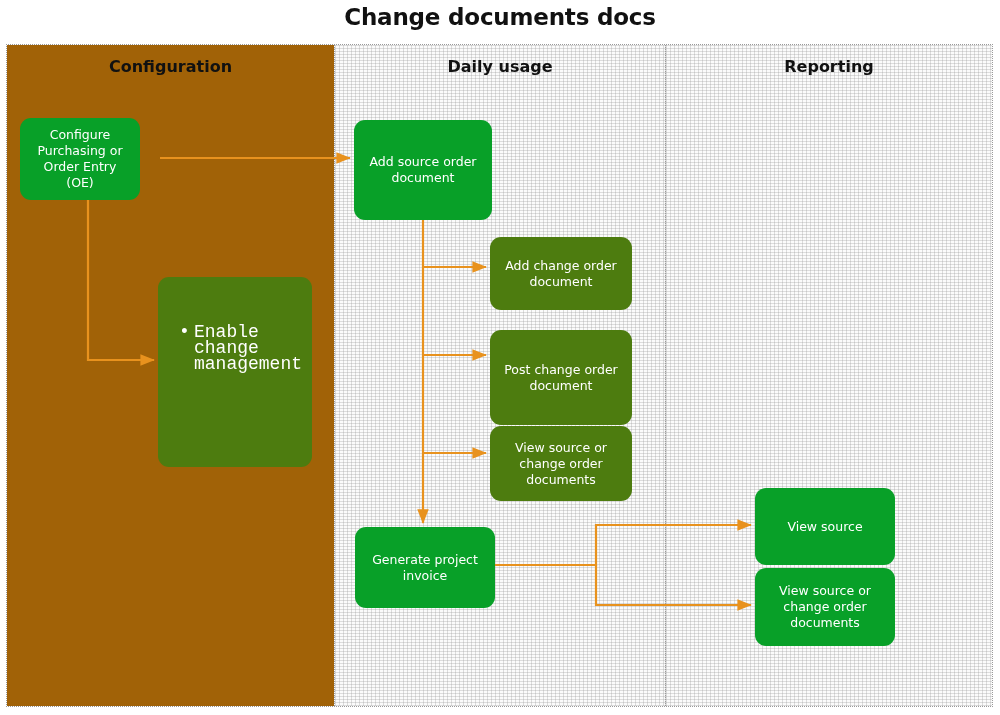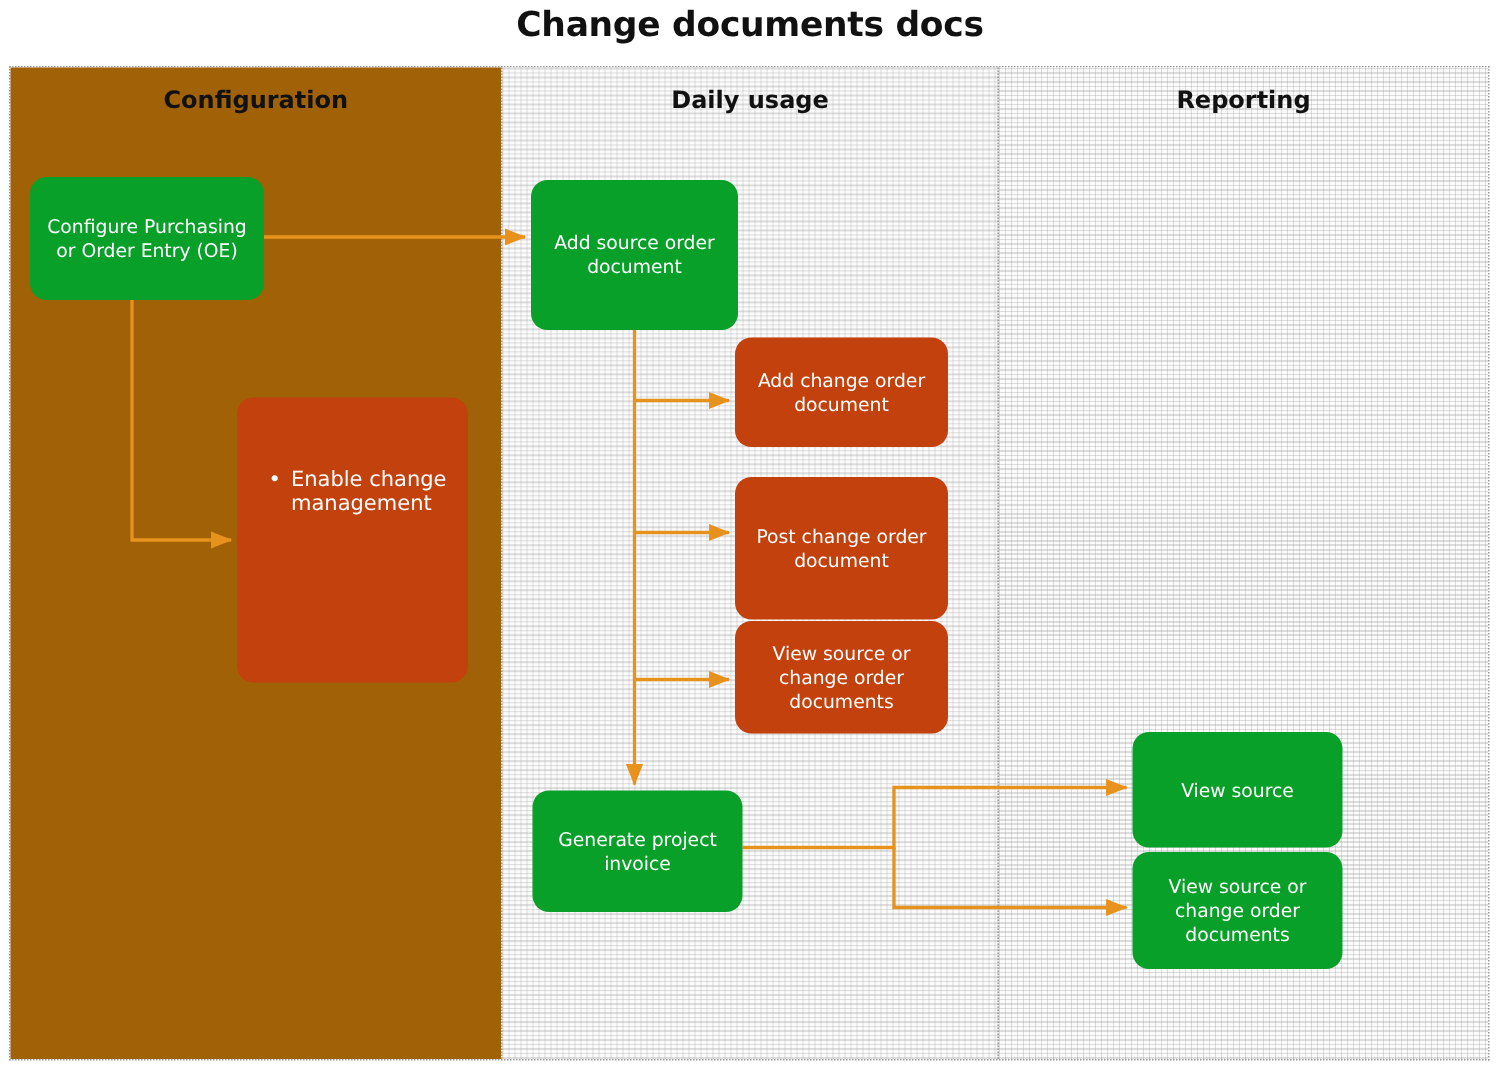--- a/index.html
+++ b/index.html
@@ -98,58 +98,59 @@
     display: flex;
     align-items: center;
     justify-content: center;
     text-align: center;
     color: #ffffff;
     font-size: 12.5px;
     line-height: 16px;
     padding: 4px 9px;
   }
   .node.green { background: #08a028; }
-  .node.blue  { background: #c2410c; }
+  .node.blue  { background: #4d7c0f; margin-top: 12px; }
 
   .node.bullets {
     display: block;
     text-align: left;
     padding: 0;
   }
   .node.bullets ul {
     margin: 0;
     padding: 0;
     list-style: none;
   }
   .node.bullets > ul {
     position: absolute;
     left: 20px;
     right: 10px;
     top: 47px;
   }
   .node.bullets li {
     position: relative;
     padding-left: 16px;
-    font-size: 14px;
+    font-size: 18px;
     line-height: 16px;
     color: #ffffff;
+    font-family: Liberation Mono, monospace;
   }
   .node.bullets li > .lbl::before {
     content: "\2022";
     position: absolute;
     left: 1px;
     top: 0;
   }
   .node.bullets ul ul {
     margin-top: 0;
     padding-left: 15px;
   }
 
   
-  #node-configure-purchasing { left: 20px;  top: 118px; width: 156px; height: 82px; justify-content: flex-end; }
+  #node-configure-purchasing { left: 20px;  top: 118px; width: 120px; height: 82px; justify-content: flex-end; }
   #node-enable-change-mgmt   { left: 158px; top: 265px; width: 154px; height: 190px; }
   #node-add-source-order     { left: 354px; top: 120px; width: 138px; height: 100px; }
   #node-add-change-order     { left: 490px; top: 225px; width: 142px; height: 73px; }
   #node-post-change-order    { left: 490px; top: 318px; width: 142px; height: 95px; }
   #node-view-docs-daily      { left: 490px; top: 414px; width: 142px; height: 75px; }
   #node-generate-invoice     { left: 355px; top: 527px; width: 140px; height: 81px; }
   #node-view-invoice         { left: 755px; top: 488px; width: 140px; height: 77px; }
   #node-view-docs-reporting  { left: 755px; top: 568px; width: 140px; height: 78px; }
 </style>
 </head>

